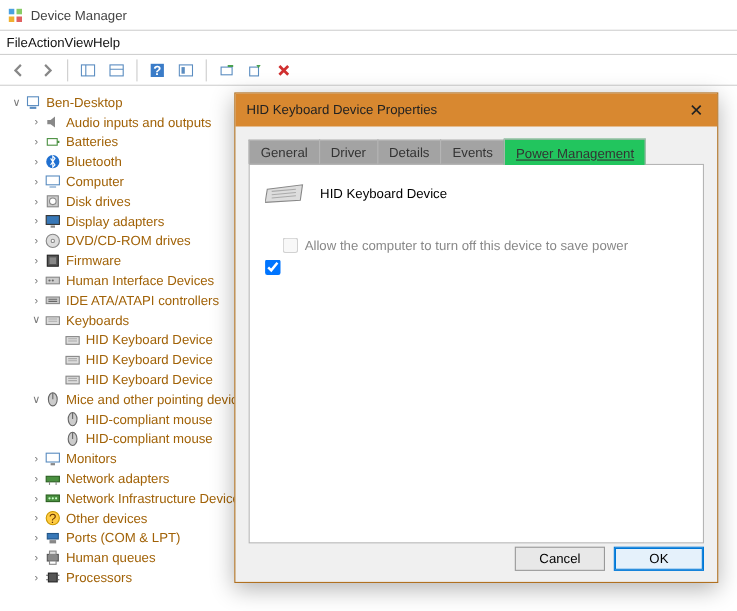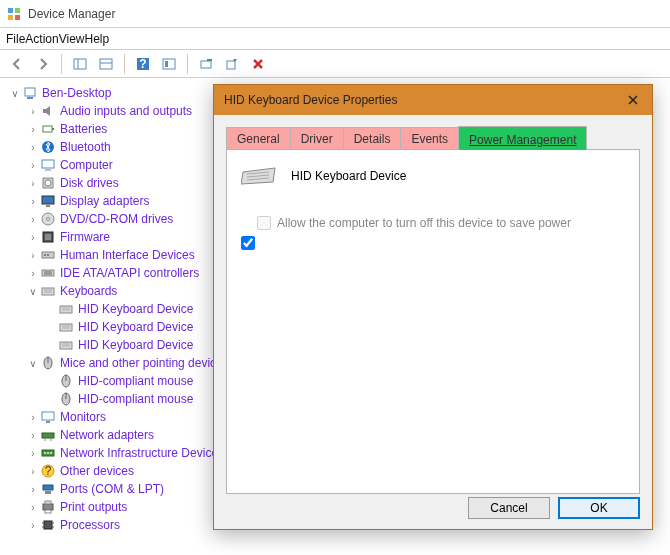--- a/index.html
+++ b/index.html
@@ -15,33 +15,33 @@
   .toolbar { height: 28px; display: flex; align-items: center; padding: 0 6px; border-bottom: 1px solid #d0d0d0; gap: 4px; }
   .tool { width: 22px; height: 22px; display: flex; align-items: center; justify-content: center; border: 1px solid transparent; }
   .toolsep { width: 1px; height: 20px; background: #ccc; margin: 0 3px; }
 
   .tree-area { position: relative; padding: 6px 0 6px 4px; height: calc(555px - 28px - 22px - 28px); overflow: hidden; }
 
   .tree { user-select: none; }
   .row { display: flex; align-items: center; height: 18px; white-space: nowrap; }
   .expander { width: 14px; text-align: center; color: #777; cursor: default; font-size: 10px; }
   .dev-icon { width: 16px; height: 16px; margin-right: 4px; display: inline-flex; align-items: center; justify-content: center; }
-  .row span.label { color: #6d28d9; }
+  .row span.label { color: #a16207; }
 
   .ind1 { padding-left: 4px; }
   .ind2 { padding-left: 22px; }
   .ind3 { padding-left: 54px; }
 
   
   .dialog { position: absolute; left: 213px; top: 84px; width: 440px; height: 446px; background: #f0f0f0; border: 1px solid #b07020; box-shadow: 0 5px 20px rgba(0,0,0,0.3); }
   .dlg-title { height: 30px; background: #d88830; display: flex; align-items: center; padding: 0 10px; color: #222; justify-content: space-between; }
   .dlg-close { width: 18px; height: 18px; display: flex; align-items: center; justify-content: center; cursor: default; }
   .dlg-body { padding: 10px 12px 0 12px; }
   .tabs { display: flex; align-items: flex-end; position: relative; }
-  .tab { padding: 4px 10px 3px 10px; border: 1px solid #b5b5b5; border-bottom: none; background: #fca5a5; margin-right: -1px; position: relative; color: #333; }
+  .tab { padding: 4px 10px 3px 10px; border: 1px solid #b5b5b5; border-bottom: none; background: #a3a3a3; margin-right: -1px; position: relative; color: #333; }
   .tab.active { background: #22c55e; z-index: 2; top: 1px; padding-top: 6px; text-decoration: underline; }
   .tabpage { border: 1px solid #b5b5b5; background: #fff; height: 345px; padding: 16px 14px; }
   .devline { display: flex; align-items: center; margin-bottom: 30px; }
   .devline .kb-icon { width: 36px; height: 20px; margin-right: 14px; }
   .check { display: flex; align-items: center; margin: 6px 0; }
   .check input { width: 14px; height: 14px; margin: 0 6px 0 0; }
   .check.disabled { color: #888; padding-left: 16px; }
   .dlg-buttons { position: absolute; right: 12px; bottom: 10px; display: flex; gap: 8px; }
   .btn { width: 82px; height: 22px; border: 1px solid #999; background: #e8e8e8; display: flex; align-items: center; justify-content: center; cursor: default; }
   .btn.default { border: 1px solid #0078d7; box-shadow: inset 0 0 0 1px #0078d7; background: #e5f1fb; }
@@ -362,21 +362,21 @@
       </div>
       <div class="row ind2">
         <span class="expander">›</span>
         <span class="dev-icon">
           <svg viewBox="0 0 16 16" width="16" height="16">
             <rect x="3" y="5" width="10" height="6" fill="#888" stroke="#555"></rect>
             <rect x="5" y="2" width="6" height="3" fill="#ddd" stroke="#888"></rect>
             <rect x="5" y="11" width="6" height="3" fill="#fff" stroke="#888"></rect>
           </svg>
         </span>
-        <span class="label">Print outputs</span>
+        <span class="label">Human queues</span>
       </div>
       <div class="row ind2">
         <span class="expander">›</span>
         <span class="dev-icon">
           <svg viewBox="0 0 16 16" width="16" height="16">
             <rect x="4" y="4" width="8" height="8" fill="#555" stroke="#222"></rect>
             <line x1="2" y1="6" x2="4" y2="6" stroke="#555"></line>
             <line x1="2" y1="10" x2="4" y2="10" stroke="#555"></line>
             <line x1="12" y1="6" x2="14" y2="6" stroke="#555"></line>
             <line x1="12" y1="10" x2="14" y2="10" stroke="#555"></line>

